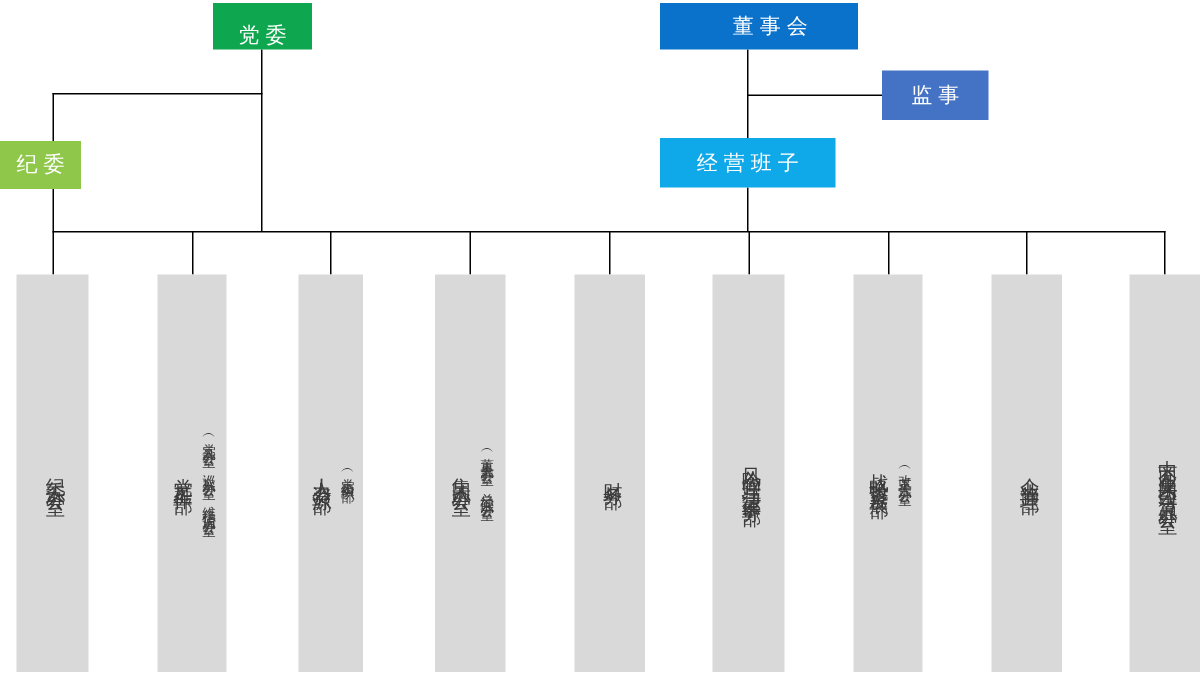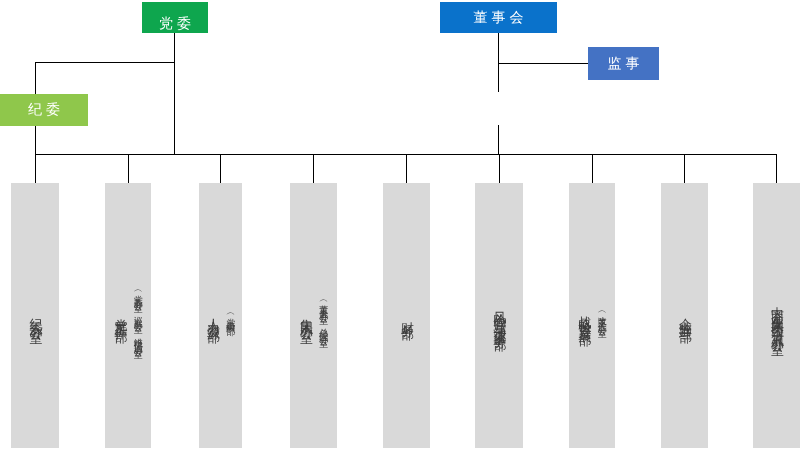--- a/index.html
+++ b/index.html
@@ -82,32 +82,35 @@
   <div class="line" style="left:406px; top:154px; width:1px;   height:29px;"></div>
   <div class="line" style="left:499px; top:154px; width:1px;   height:29px;"></div>
   <div class="line" style="left:592px; top:154px; width:1px;   height:29px;"></div>
   <div class="line" style="left:684px; top:154px; width:1px;   height:29px;"></div>
   <div class="line" style="left:776px; top:154px; width:1px;   height:29px;"></div>
 
   <div class="node green" style="left:142px; top:2px;  width:66px;  height:31px;align-items:flex-end;">
     <span>党委</span>
   </div>
 
-  <div class="node blue" style="left:440px; top:2px;  width:117px; height:31px;">
+  <div class="node blue" style="left:440px; top:2px;  width:117px; height:31px;padding-left:15px;">
     <span>董事会</span>
   </div>
 
   <div class="node mblue" style="left:588px; top:47px; width:71px;  height:33px;text-align:center;">
     <span>监事</span>
   </div>
 
-  <div class="node lgreen" style="left:0px;   top:94px; width:88px;  height:32px;text-align:right;">
+  <div class="node lgreen" style="left:0px;   top:94px; width:54px;  height:32px;text-align:right;">
     <span>纪委</span>
   </div>
 
+  <div class="node cyan" style="left:440px; top:92px; width:117px; height:33px;">
+    <span>经营班子</span>
+  </div>
 
   <div class="dept" style="left:11px;  width:48px;">
     <span class="main">纪委办公室</span>
 
   </div>
 
   <div class="dept" style="left:105px; width:46px;">
     <span class="main">党群工作部</span>
     <span class="sub">（党委办公室、巡察办公室、维稳信访办公室）</span>
   </div>

